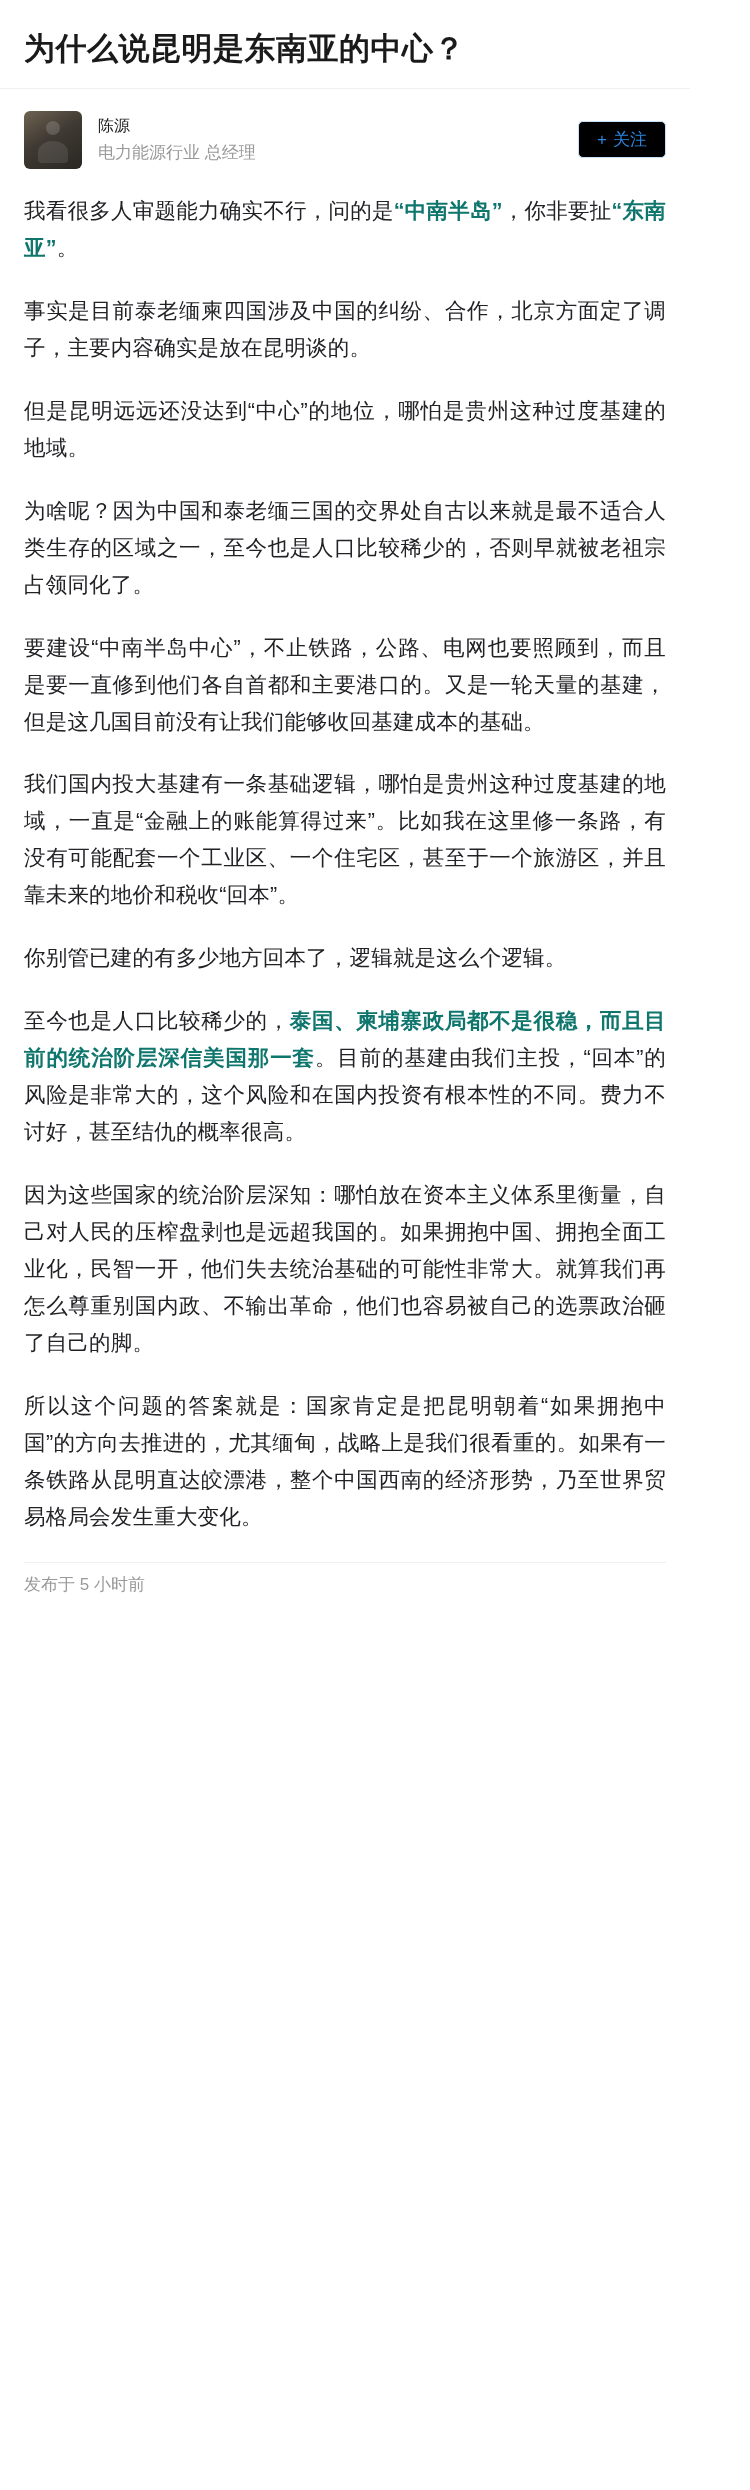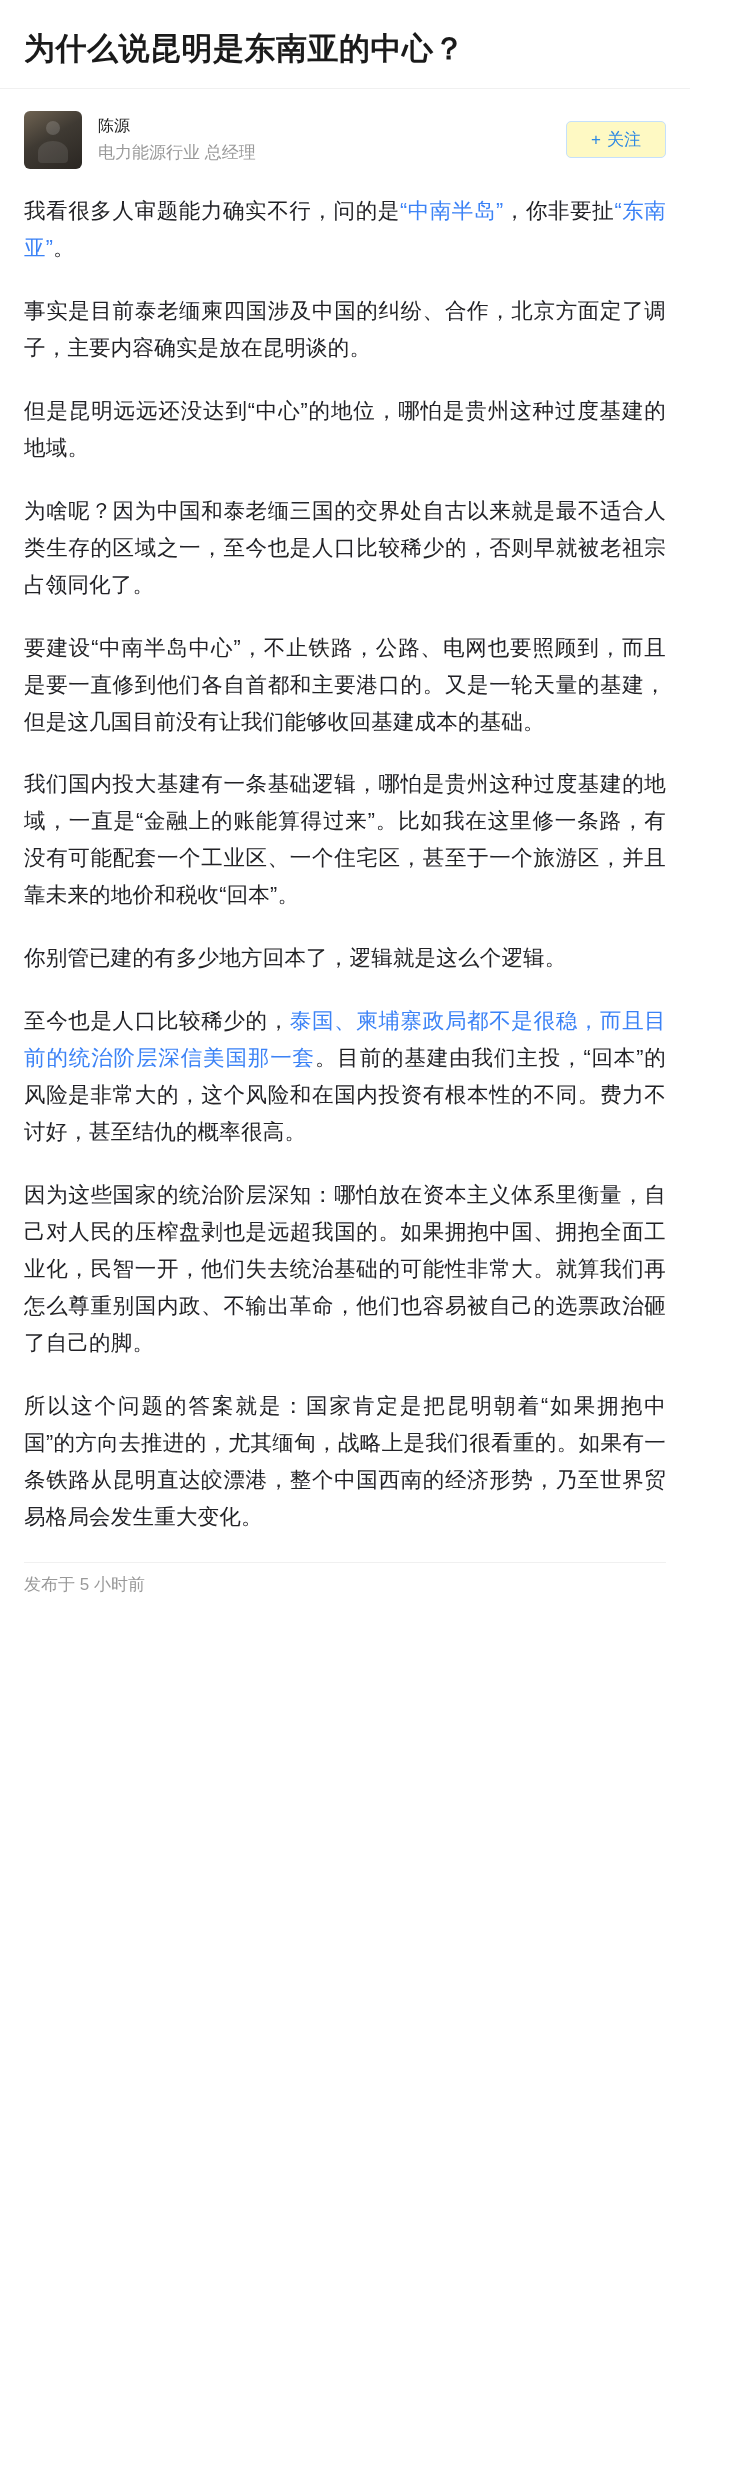--- a/index.html
+++ b/index.html
@@ -101,47 +101,47 @@
     font-size: 17px;
     color: #999999;
     line-height: 1.4;
     white-space: nowrap;
     overflow: hidden;
     text-overflow: ellipsis;
   }
   .follow-btn {
     flex: 0 0 auto;
     border: 1px solid #c5e0fb;
-    background: #fef9c3;
+    background: #000000;
     color: #2b87e3;
     font-size: 17px;
     border-radius: 5px;
-    padding: 9px 24px;
+    padding: 9px 18px;
     line-height: 1;
     cursor: pointer;
     font-family: "Liberation Sans", "DejaVu Sans", sans-serif;
     white-space: nowrap;
   }
   .follow-btn .plus {
     margin-right: 6px;
   }
   .content {
     padding: 6px 24px 0 24px;
   }
   .para {
     font-size: 21.5px;
     line-height: 1.72;
     color: #222226;
     margin: 0 0 26px 0;
     letter-spacing: 0.2px;
     text-align: justify;
   }
   .para b {
-    font-weight: normal;
-    color: #3b82f6;
+    font-weight: bold;
+    color: #0f766e;
   }
   .footer {
     padding: 10px 24px 26px 24px;
     font-size: 17px;
     color: #999999;
   }
   .bottom-divider {
     height: 1px;
     background: #f0f0f0;
     margin: 0 24px;

